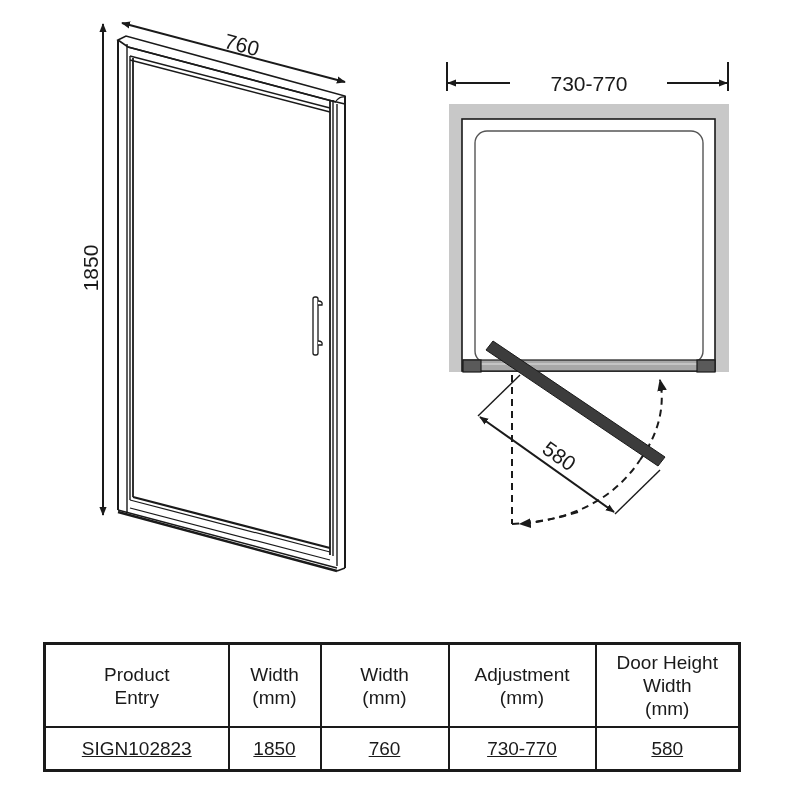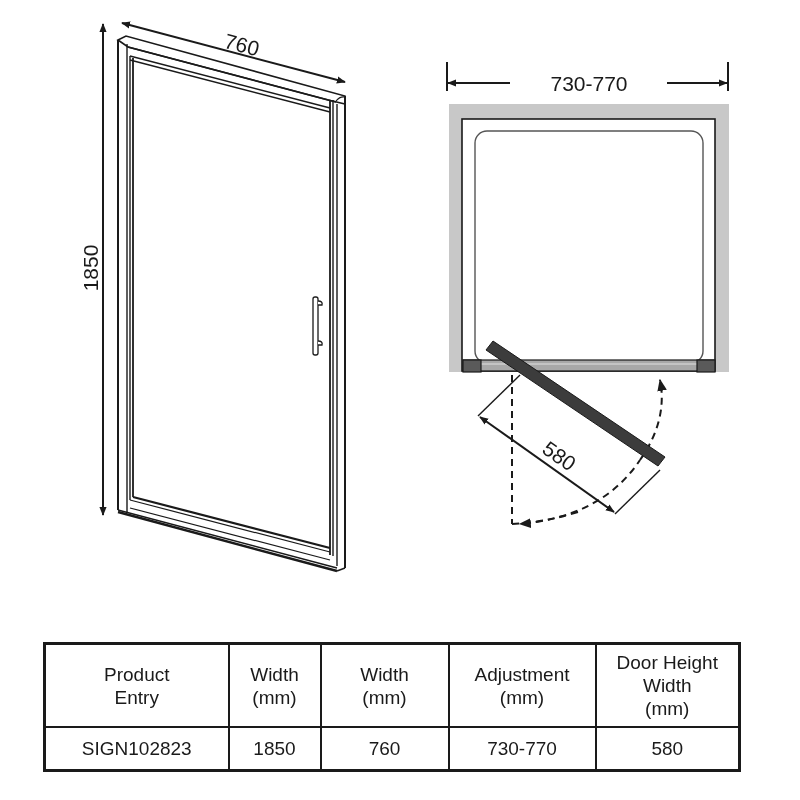--- a/index.html
+++ b/index.html
@@ -2,21 +2,21 @@
 <html><head>
   <meta charset="utf-8">
   <style>
     html, body { margin: 0; padding: 0; background: #ffffff; }
     body { width: 800px; height: 800px; position: relative; overflow: hidden; font-family: "Liberation Sans", sans-serif; color: #1a1a1a; }
     #drawing { position: absolute; left: 0; top: 0; width: 800px; height: 620px; }
     .dimtext { font-family: "Liberation Sans", sans-serif; font-size: 21px; fill: #1a1a1a; }
     #spec-table { position: absolute; left: 43px; top: 642px; border-collapse: collapse; border: 3px solid #1a1a1a; }
     #spec-table th, #spec-table td { border: 2px solid #1a1a1a; text-align: center; font-weight: normal; font-size: 19px; line-height: 23px; padding: 0; }
     #spec-table th { height: 81px; vertical-align: middle; }
-    #spec-table td { height: 41px; }
+    #spec-table td { height: 41px; text-decoration: underline; }
     .hl { display: block; }
   </style>
 </head>
 <body>
 
 <svg id="drawing" viewBox="0 0 800 620" xmlns="http://www.w3.org/2000/svg">
   <defs>
     <marker id="arr" viewBox="0 0 10 10" refX="9" refY="5" markerWidth="9" markerHeight="9" orient="auto-start-reverse" markerUnits="userSpaceOnUse">
       <path d="M0,1 L10,5 L0,9 z" fill="#1a1a1a"></path>
     </marker>

